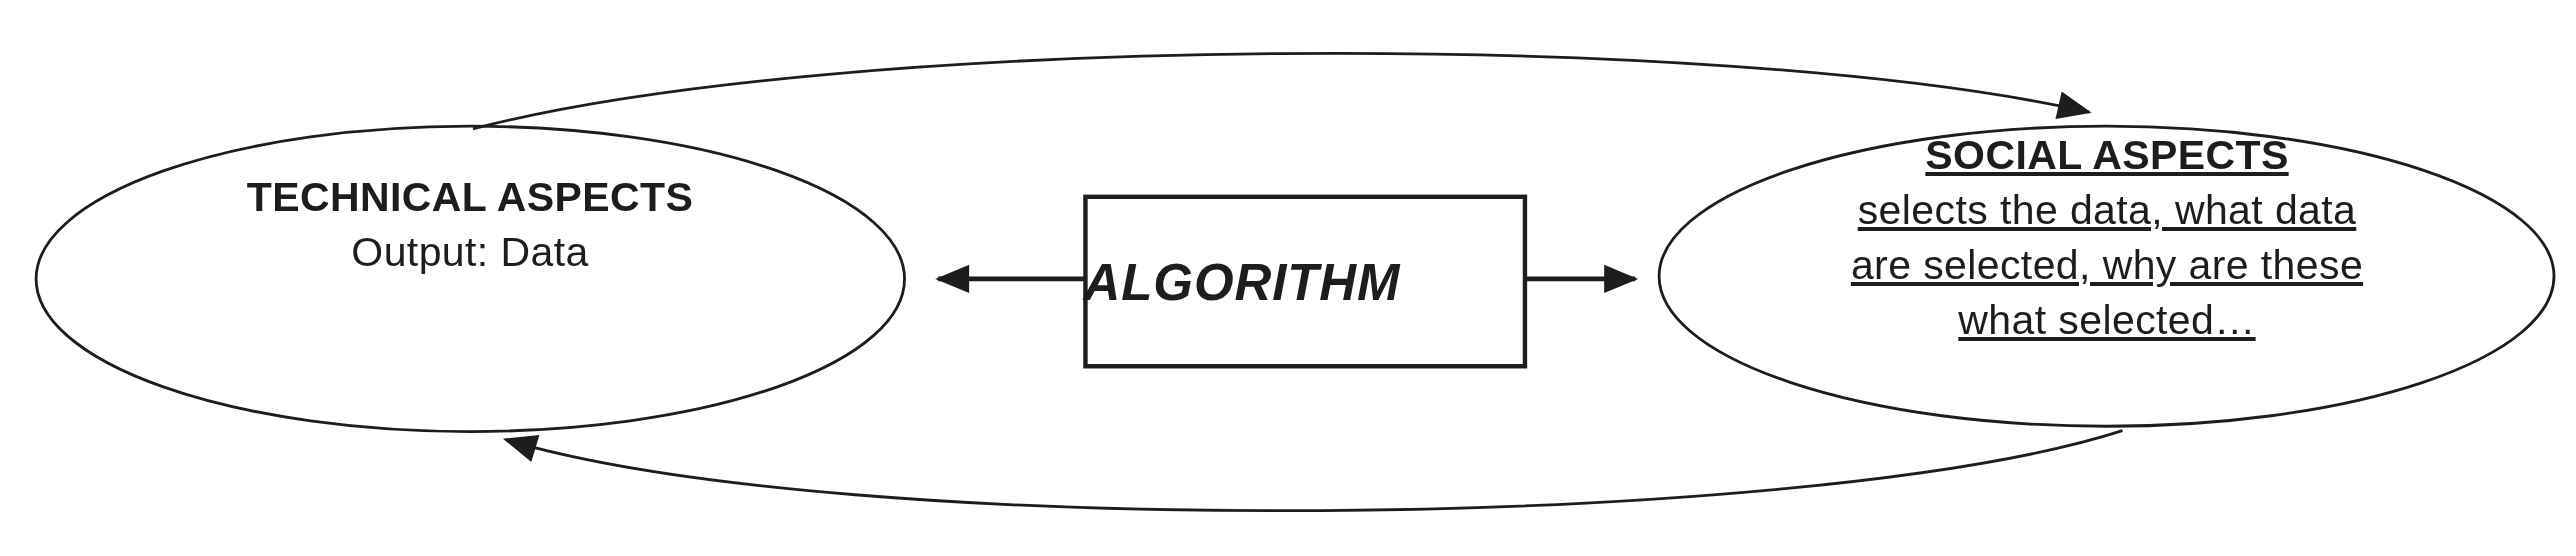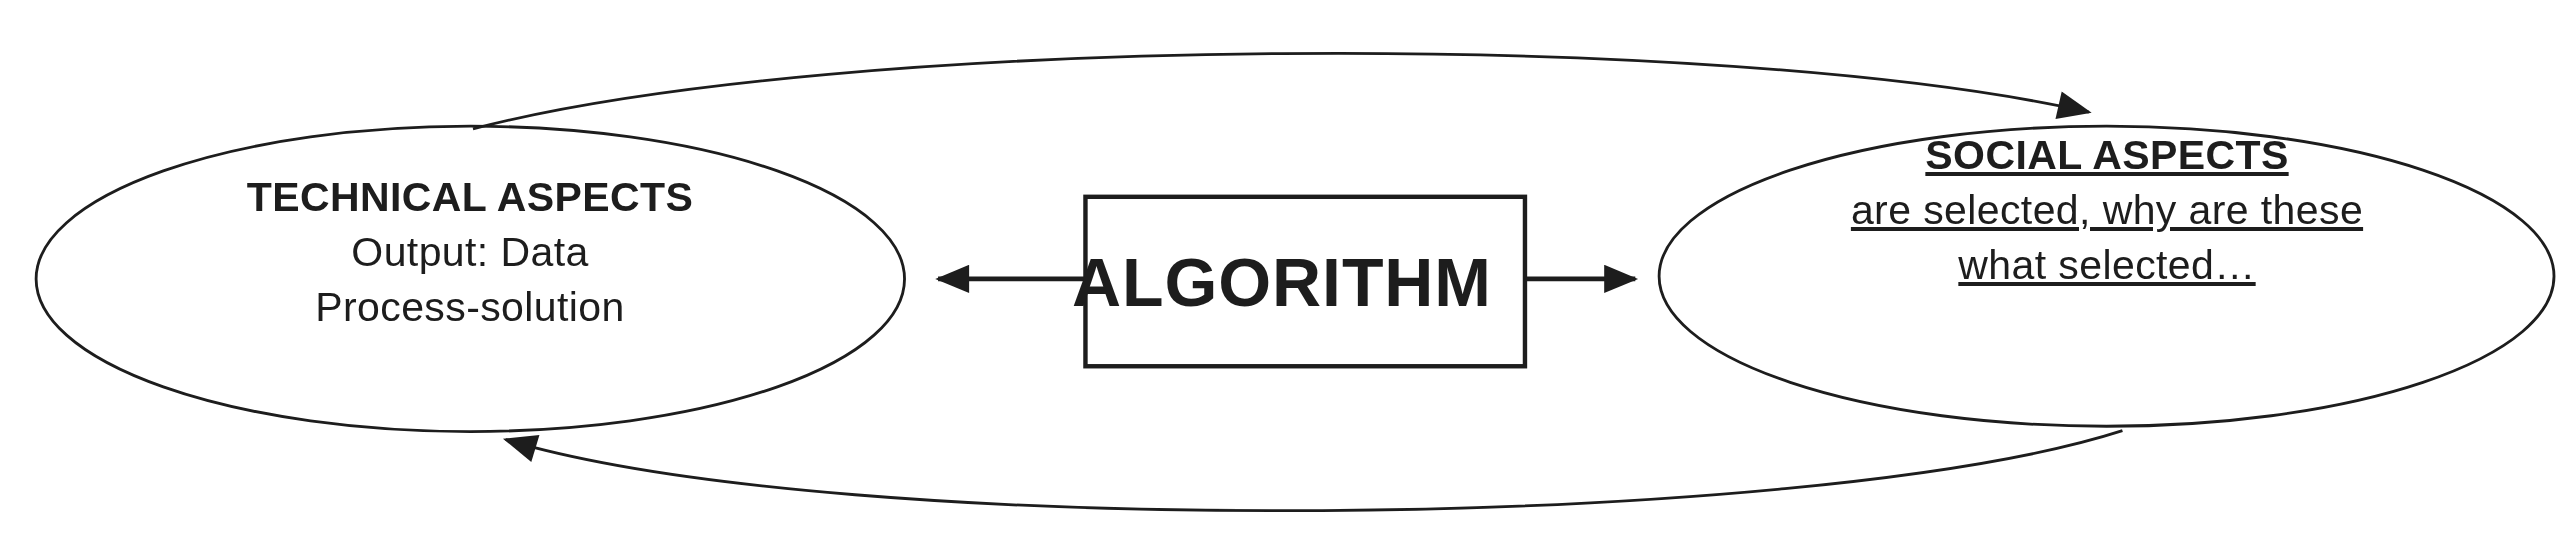--- a/index.html
+++ b/index.html
@@ -65,31 +65,32 @@
     width: 618px;
   }
   .social-text {
     left: 1766px;
     top: 128px;
     width: 682px;
     text-decoration: underline;
   }
   .algo-text {
     position: absolute;
-    left: 1062px;
+    left: 1022px;
     top: 197px;
     width: 440px;
     height: 170px;
     display: flex;
     align-items: center;
     justify-content: center;
     color: var(--ink);
     font-weight: bold;
-    font-size: 68px;
+    font-size: 51px;
     letter-spacing: 0.9px;
+    font-style: italic;
   }
 </style>
 </head>
 <body>
 
 <div class="stage">
 
   <svg class="shapes" viewBox="0 0 2917 630" xmlns="http://www.w3.org/2000/svg">
     <defs>
       <marker id="arrowhead" viewBox="0 0 12 10" refX="11" refY="5" markerUnits="userSpaceOnUse" markerWidth="42" markerHeight="32" orient="auto">
@@ -108,25 +109,25 @@
     <line x1="1727" y1="316" x2="1852" y2="316" class="arrow-line" marker-end="url(#arrowhead)"></line>
 
     <path d="M 535 146 C 950 38, 1950 33, 2366 127" class="curve-line" marker-end="url(#arrowhead)"></path>
 
     <path d="M 2404 488 C 2050 602, 950 612, 572 498" class="curve-line" marker-end="url(#arrowhead)"></path>
   </svg>
 
   <div class="node-text tech-text">
     <div class="title">TECHNICAL ASPECTS</div>
     <div>Output: Data</div>
-    <div>Process-solution</div>
   </div>
 
   <div class="algo-text">ALGORITHM</div>
 
   <div class="node-text social-text">
     <div class="title">SOCIAL ASPECTS</div>
+    <div>selects the data, what data</div>
     <div>are selected, why are these</div>
     <div>what selected…</div>
   </div>
 
 </div>
 
 
 </body></html>

